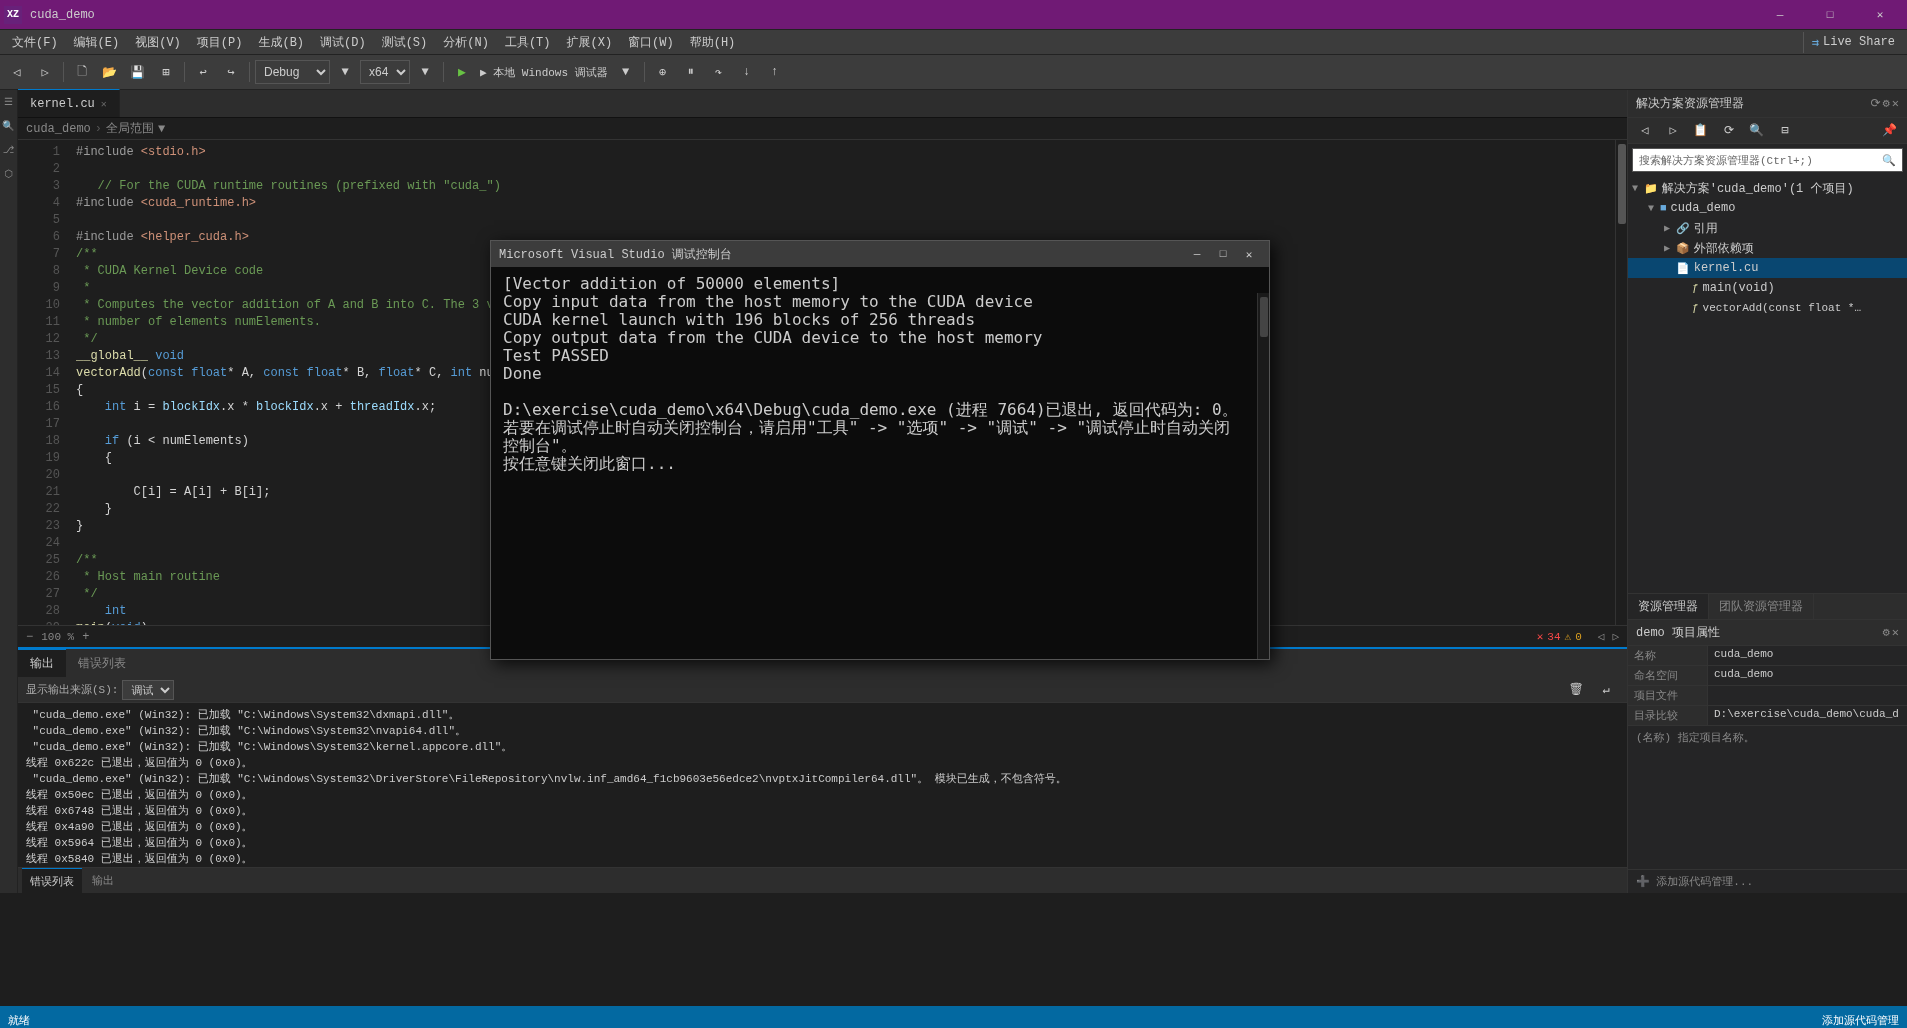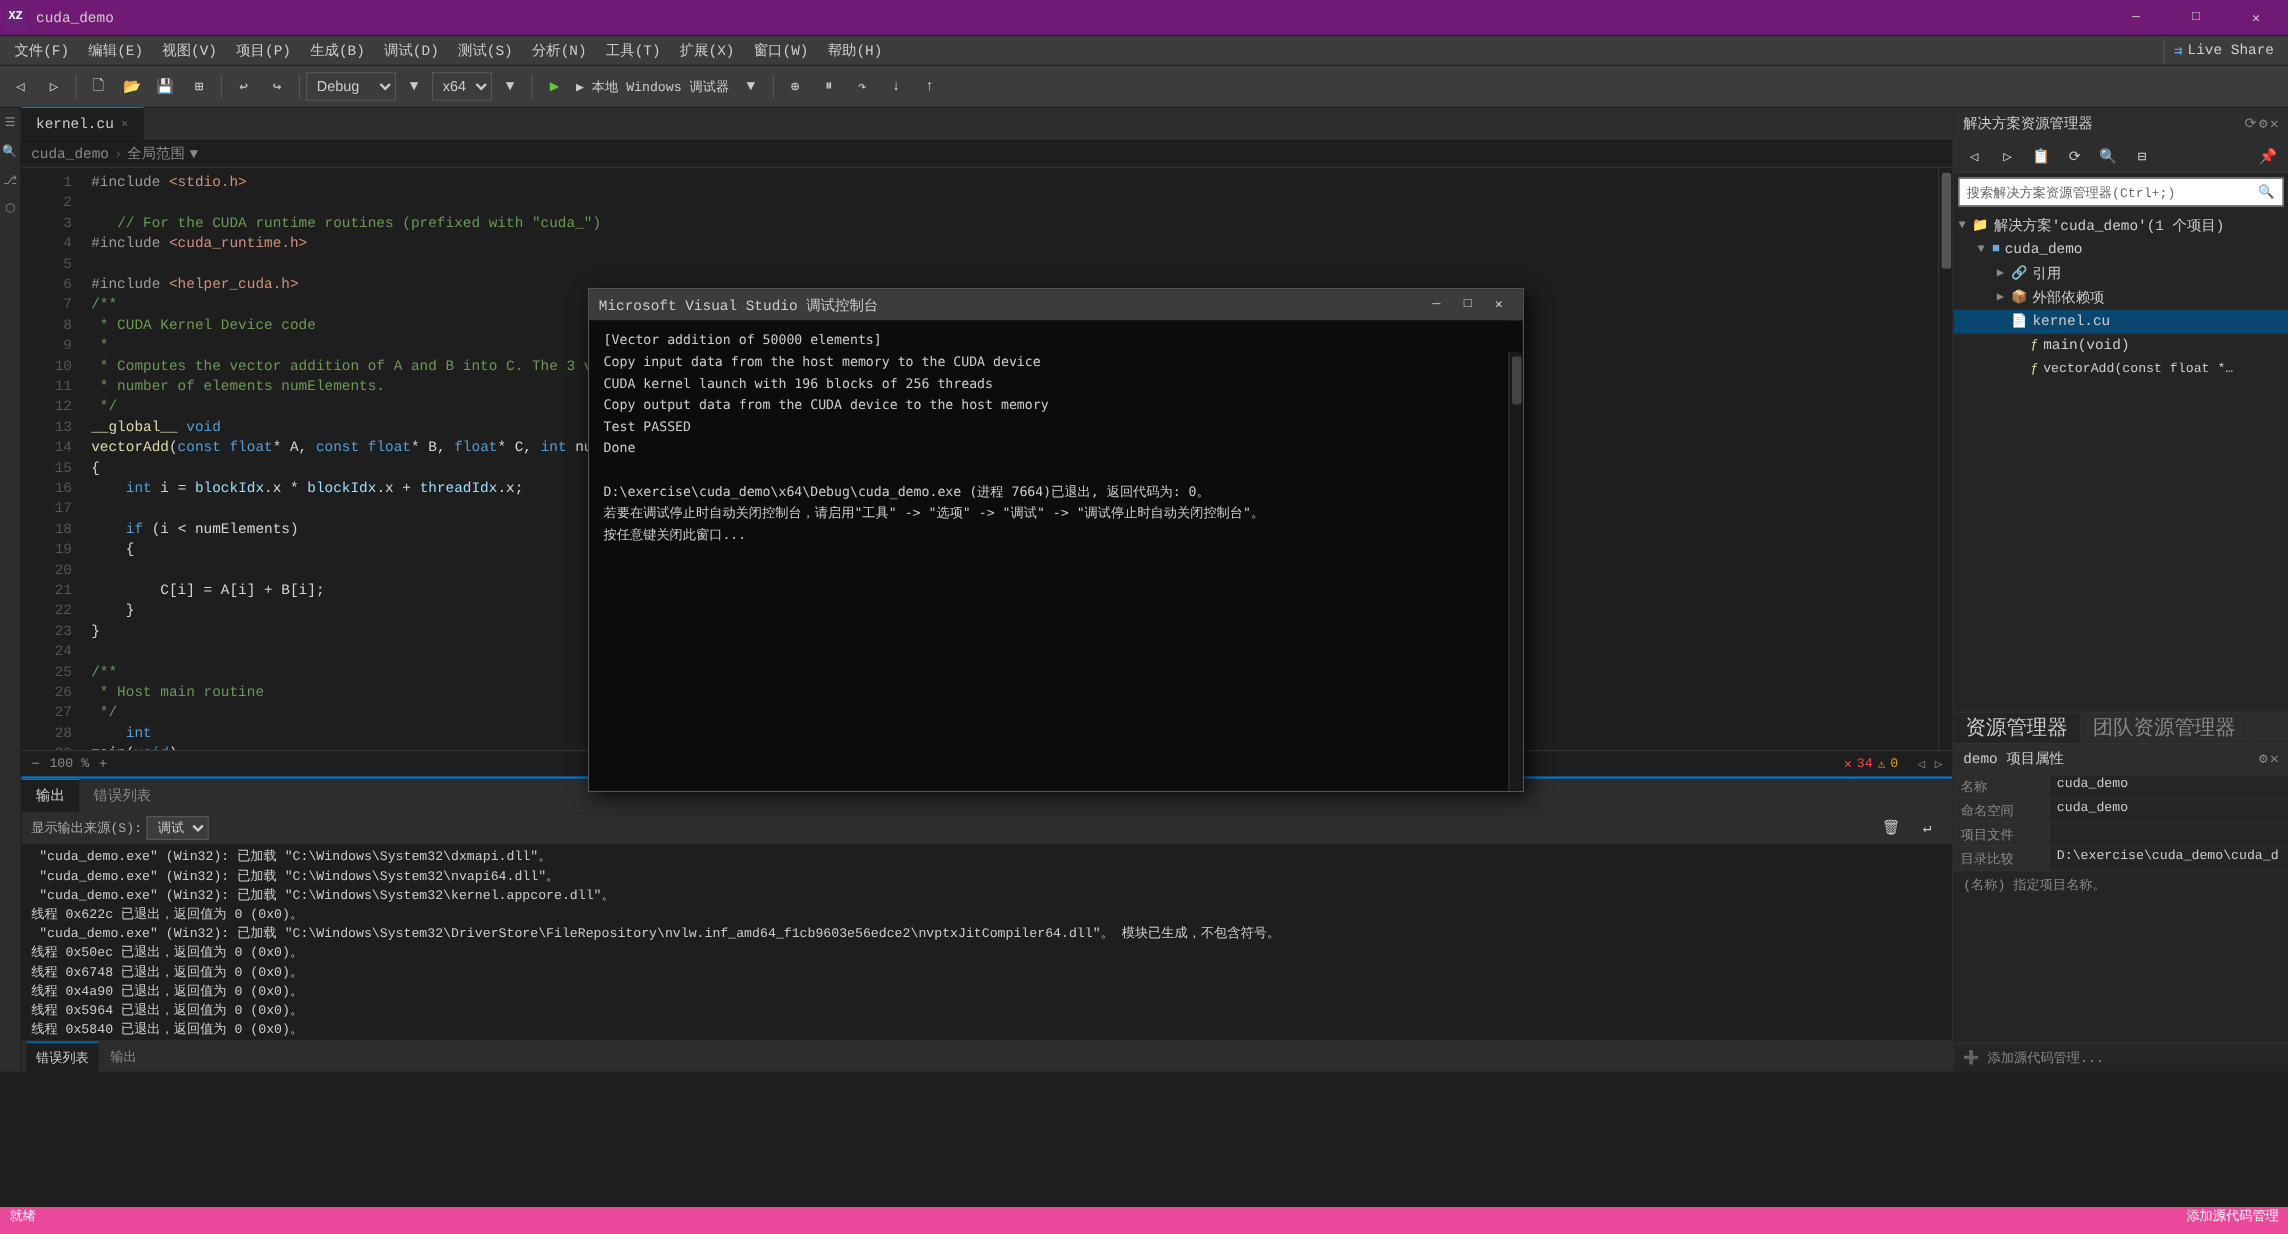--- a/index.html
+++ b/index.html
@@ -289,23 +289,23 @@
       color: #cccccc;
       overflow: hidden;
       background: #1e1e1e;
       white-space: pre-wrap;
       word-break: break-all;
     }
 
     
     #status-bar {
       height: 22px;
-      background: #ec4899;
-      display: flex;
-      align-items: flex-start;
+      background: #0369a1;
+      display: flex;
+      align-items: flex-end;
       justify-content: space-between;
       padding: 0 8px;
       font-size: 11px;
       color: white;
     }
     #status-bar-left { display: flex; align-items: center; gap: 12px; }
     #status-bar-right { display: flex; align-items: center; gap: 12px; }
 
     
     .minimap {
@@ -415,21 +415,21 @@
       padding: 4px 8px;
       font-size: 11px;
       color: #888;
     }
 
     #se-bottom-tabs {
       height: 26px;
       background: #2d2d2d;
       display: flex;
       align-items: center;
-      font-size: 17px;
+      font-size: 12px;
       border-top: 1px solid #333;
     }
     .se-btab {
       padding: 0 10px;
       height: 26px;
       display: flex;
       align-items: center;
       color: #888;
       cursor: pointer;
       border-right: 1px solid #333;
@@ -473,21 +473,21 @@
       align-items: center;
       justify-content: center;
       color: #ccc;
       cursor: pointer;
       font-size: 11px;
     }
     #dc-content {
       flex: 1;
       padding: 8px 12px;
       font-family: 'Consolas', monospace;
-      font-size: 11px;
+      font-size: 16px;
       line-height: 18px;
       color: #cccccc;
       overflow: hidden;
       white-space: pre-wrap;
       background: #0c0c0c;
     }
     #dc-scrollbar {
       width: 12px;
       background: #1a1a1a;
       border-left: 1px solid #333;

